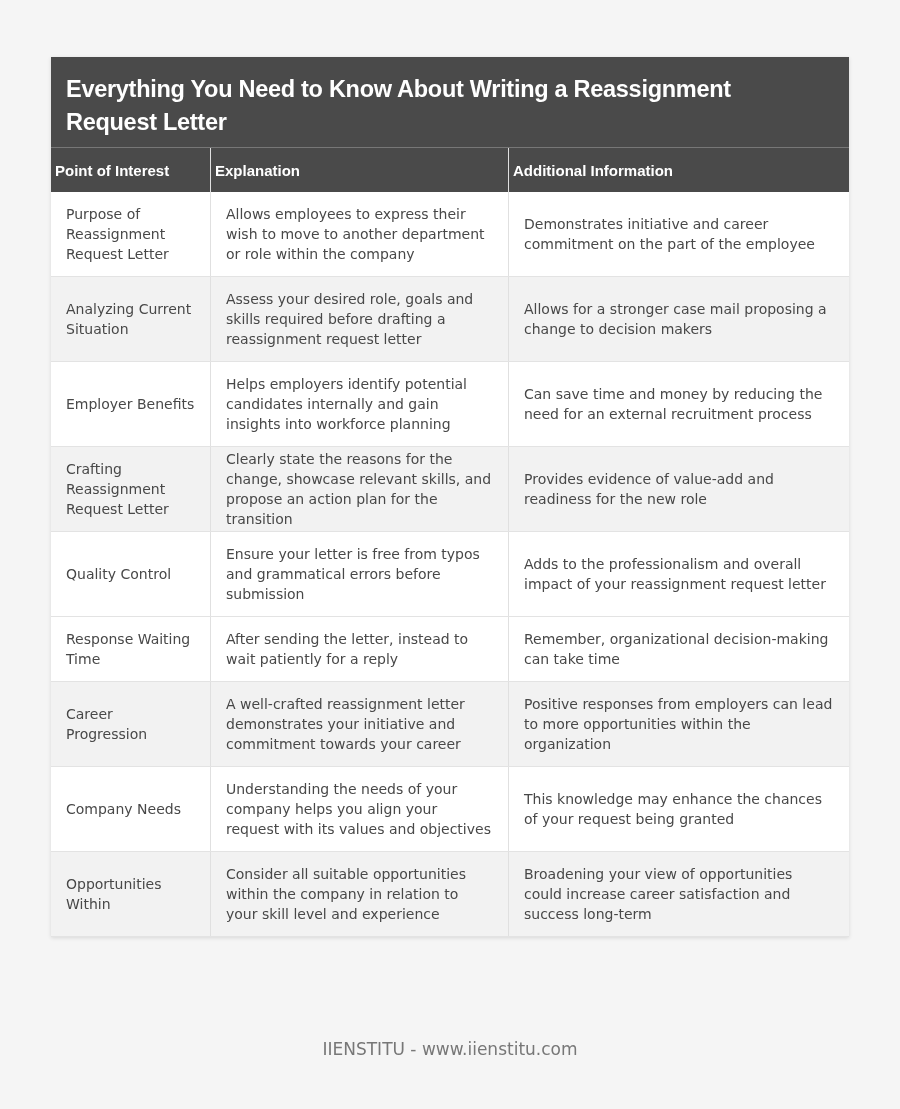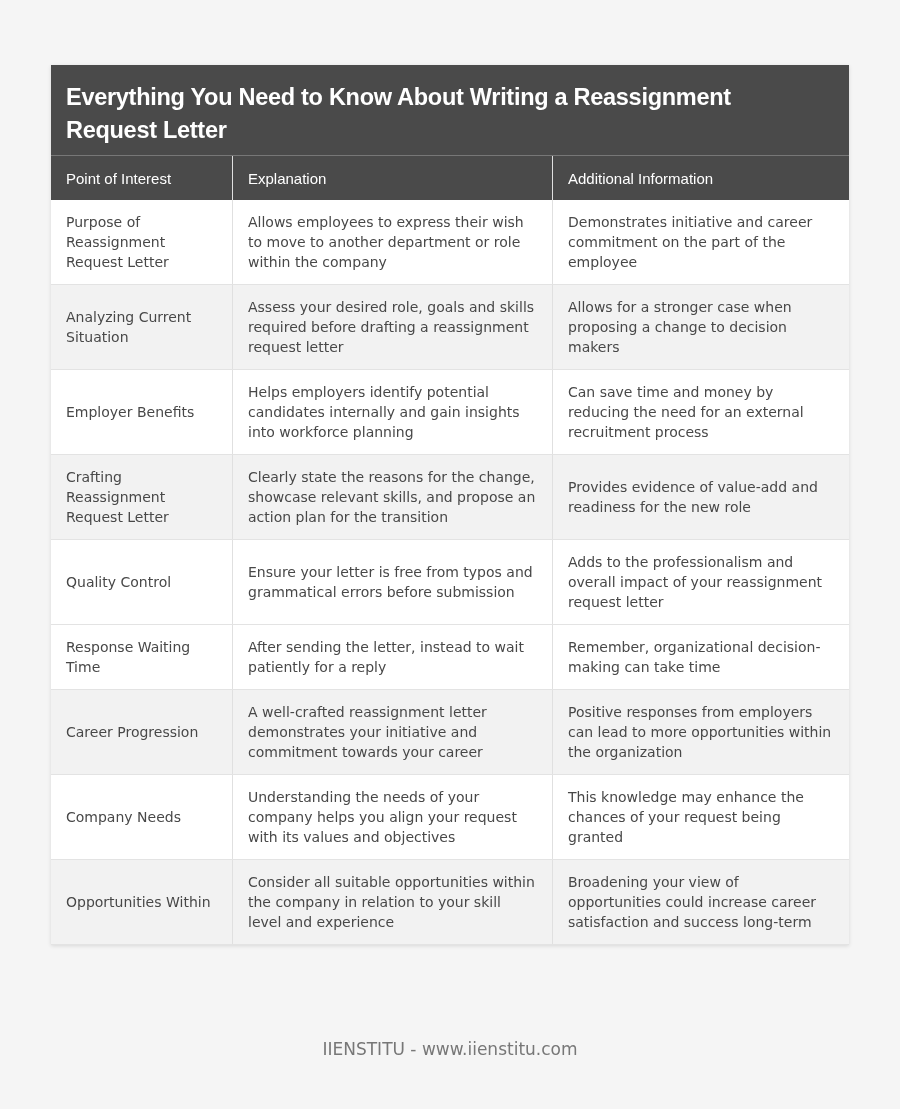--- a/index.html
+++ b/index.html
@@ -5,21 +5,21 @@
   html, body { margin: 0; padding: 0; }
   body {
     width: 900px; height: 1109px;
     background: #f5f5f5;
     font-family: "DejaVu Sans", "Liberation Sans", sans-serif;
     color: #444;
     position: relative;
   }
   .card {
     position: absolute;
-    left: 51px; top: 65px;
+    left: 51px; top: 57px;
     width: 798px;
     background: #ec4899;
     box-shadow: 0 1px 4px rgba(0,0,0,0.12);
   }
   .title-bar {
     background: #4a4a4a;
     color: #fff;
     padding: 15px 15px 13px 15px;
     height: 62px;
     border-bottom: 1px solid #777;
@@ -32,24 +32,24 @@
     line-height: 33px;
     letter-spacing: -0.3px;
     transform: scaleX(0.98);
     transform-origin: left;
   }
   table { border-collapse: collapse; width: 100%; table-layout: fixed; }
   th {
     background: #4a4a4a;
     color: #fff;
     font-family: "Liberation Sans", sans-serif;
-    font-weight: normal;
+    font-weight: bold;
     font-size: 15px;
     text-align: left;
-    padding: 0 15px;
+    padding: 0 4px;
     height: 44px;
     border-right: 1px solid #e0e0e0;
   }
   th:last-child { border-right: none; }
   td {
     font-size: 14px;
     line-height: 20px;
     padding: 0 15px;
     height: 84px;
     vertical-align: middle;
@@ -88,21 +88,21 @@
     </thead>
     <tbody>
       <tr class="odd">
         <td>Purpose of Reassignment Request Letter</td>
         <td>Allows employees to express their wish to move to another department or role within the company</td>
         <td>Demonstrates initiative and career commitment on the part of the employee</td>
       </tr>
       <tr class="even">
         <td>Analyzing Current Situation</td>
         <td>Assess your desired role, goals and skills required before drafting a reassignment request letter</td>
-        <td>Allows for a stronger case when proposing a change to decision makers</td>
+        <td>Allows for a stronger case mail proposing a change to decision makers</td>
       </tr>
       <tr class="odd">
         <td>Employer Benefits</td>
         <td>Helps employers identify potential candidates internally and gain insights into workforce planning</td>
         <td>Can save time and money by reducing the need for an external recruitment process</td>
       </tr>
       <tr class="even">
         <td>Crafting Reassignment Request Letter</td>
         <td>Clearly state the reasons for the change, showcase relevant skills, and propose an action plan for the transition</td>
         <td>Provides evidence of value-add and readiness for the new role</td>

